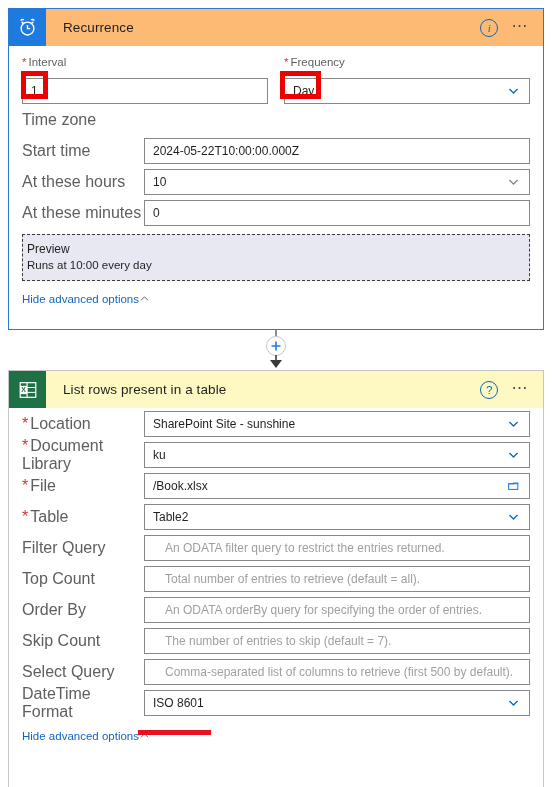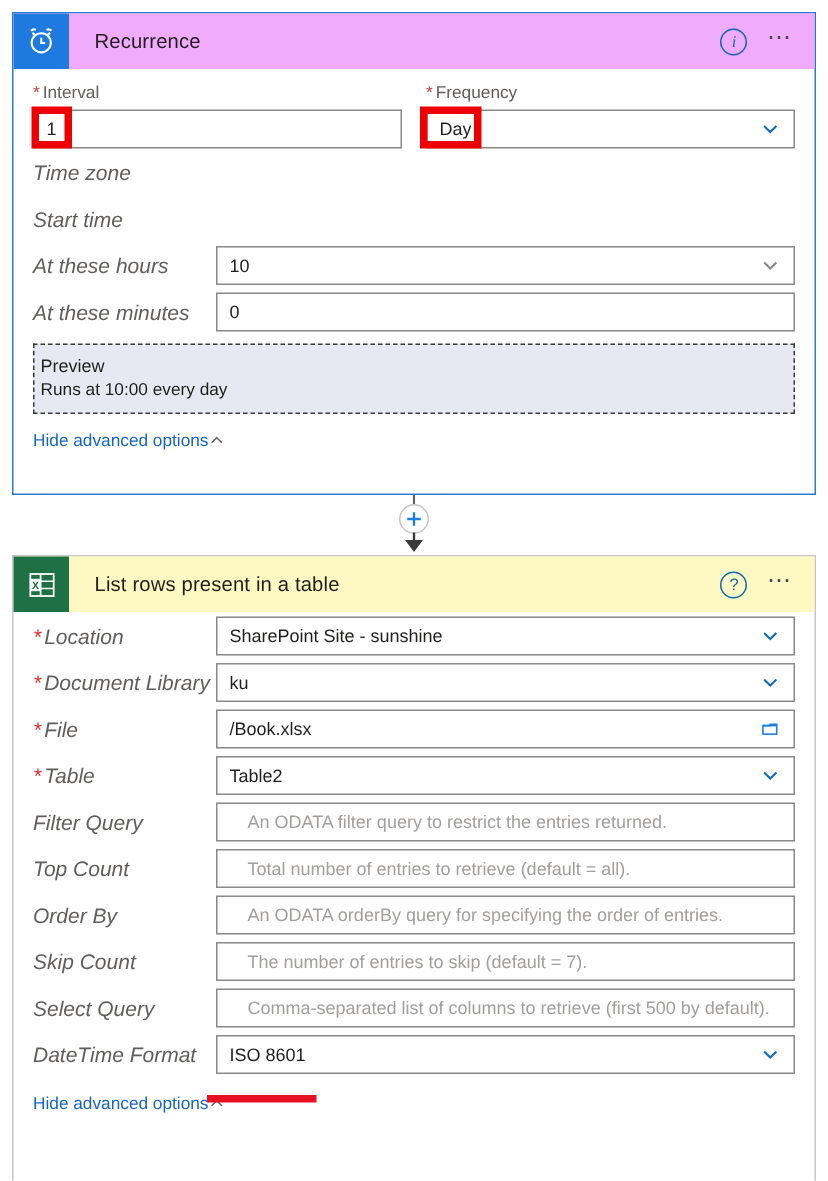--- a/index.html
+++ b/index.html
@@ -38,21 +38,21 @@
     border: 1px solid #c8c6c4;
     border-bottom: none;
   }
 
   .card-header {
     display: flex;
     align-items: center;
     height: 37px;
     box-sizing: border-box;
   }
-  .hdr-recurrence { background: #f0abfc; }
+  .hdr-recurrence { background: #fdba74; }
   .hdr-excel { background: #fef9c3; }
 
   .icon-tile {
     width: 37px;
     height: 37px;
     flex: 0 0 37px;
     display: flex;
     align-items: center;
     justify-content: center;
   }
@@ -107,21 +107,21 @@
   
   .row-2col {
     display: flex;
     padding: 10px 13px 0 13px;
     gap: 16px;
   }
   .col-half { width: 250px; }
   .lbl-top {
     font-size: 11.5px;
     color: #605e5c;
-    margin-bottom: 3px;
+    margin-bottom: 8px;
     height: 14px;
   }
   .req { color: #d13438; margin-right: 2px; }
 
   .field-box {
     position: relative;
     border: 1px solid #8a8886;
     height: 26px;
     background: #fff;
     display: flex;
@@ -148,23 +148,22 @@
   
   .row {
     display: flex;
     align-items: center;
     padding: 0 13px;
     height: 31px;
   }
   .row-lbl {
     width: 122px;
     flex: 0 0 122px;
-    font-size: 14px;
+    font-size: 16px;
     color: #605e5c;
-    font-style: italic;
   }
   .row-field { flex: 1 1 auto; position: relative; }
 
   
   .preview {
     margin: 6px 13px 0 13px;
     border: 1px dashed #3b3a39;
     background: #e8e8f2;
     padding: 7px 11px 9px 4px;
   }
@@ -249,20 +248,25 @@
         </div>
       </div>
     </div>
 
     <div class="row">
       <div class="row-lbl">Time zone</div>
     </div>
 
     <div class="row">
       <div class="row-lbl">Start time</div>
+      <div class="row-field">
+        <div class="field-box">
+          <div class="field-val">2024-05-22T10:00:00.000Z</div>
+        </div>
+      </div>
     </div>
 
     <div class="row">
       <div class="row-lbl">At these hours</div>
       <div class="row-field">
         <div class="field-box">
           <div class="field-val">10</div>
           <svg class="chev" viewBox="0 0 16 16" fill="none" stroke="#8a8886" stroke-width="1.7">
               <path d="M3 5.5 L8 10.5 L13 5.5"></path>
             </svg>

